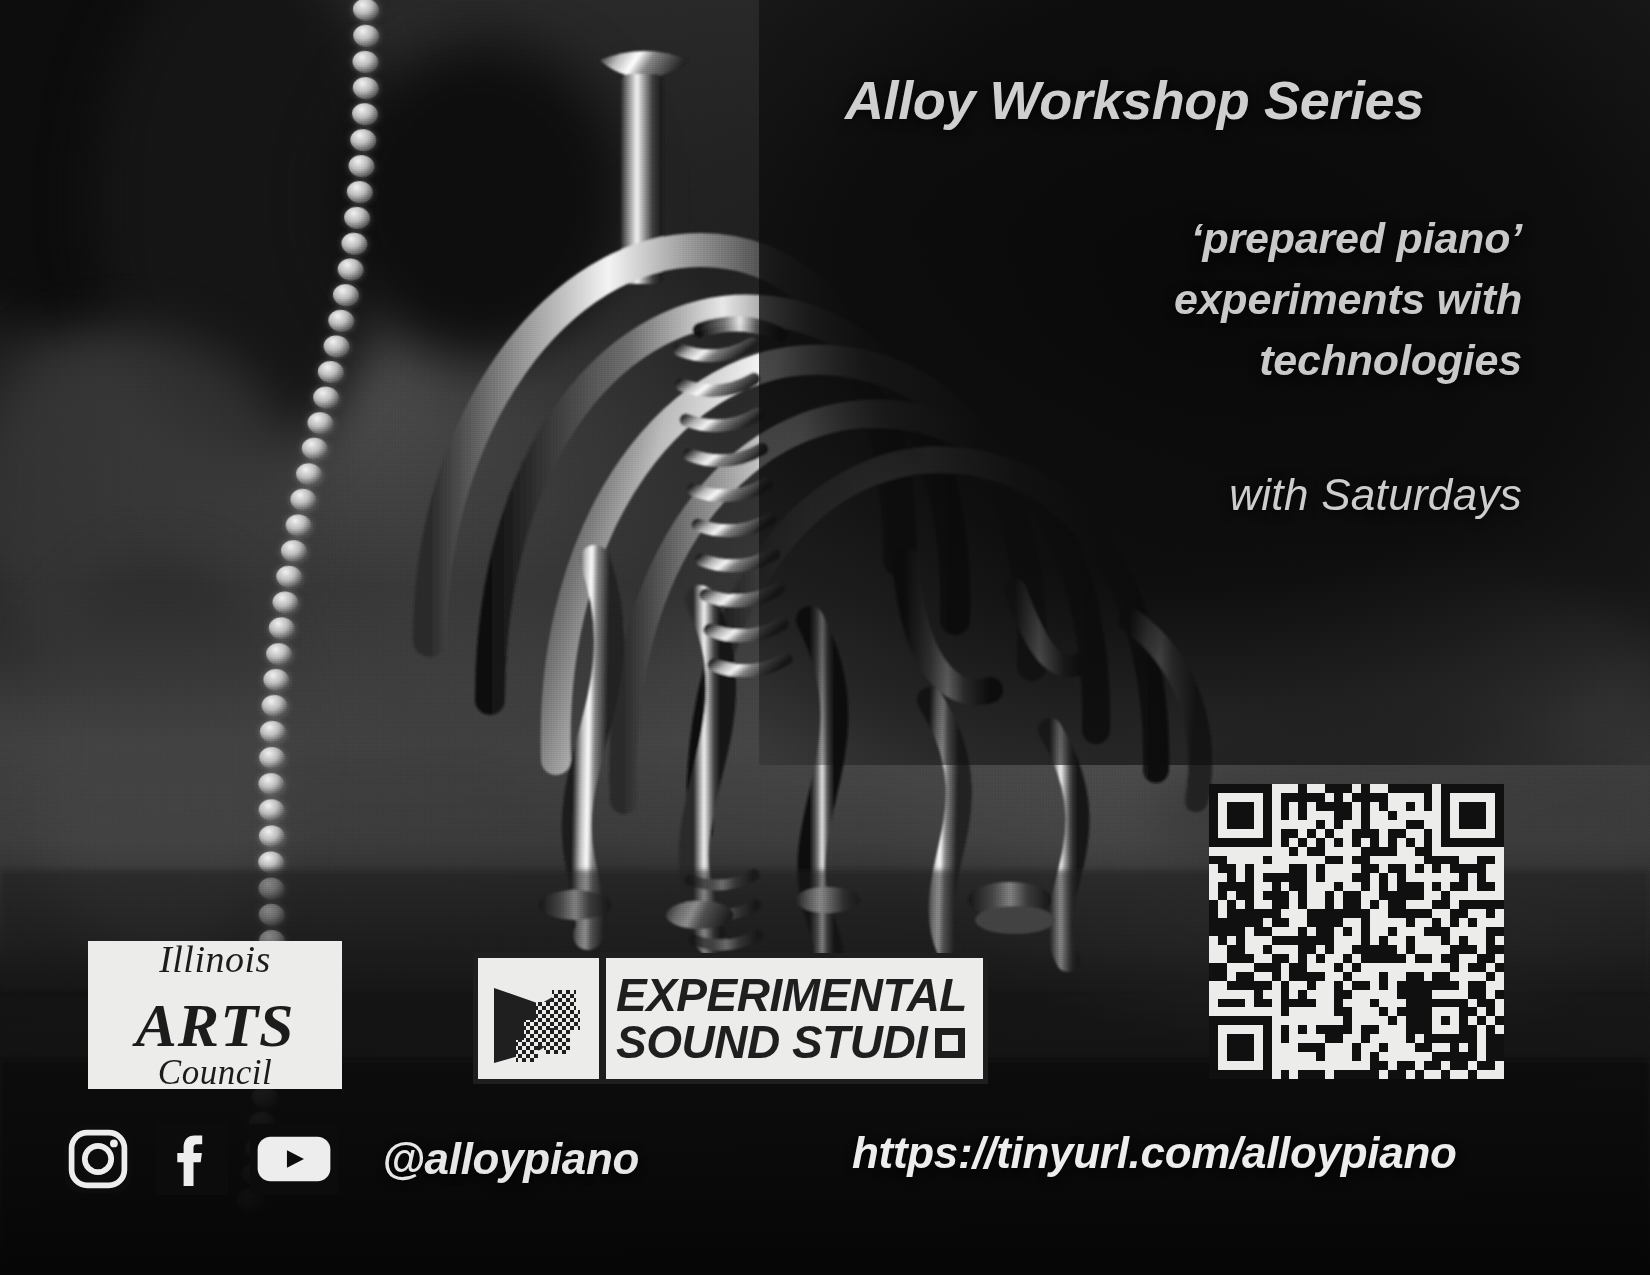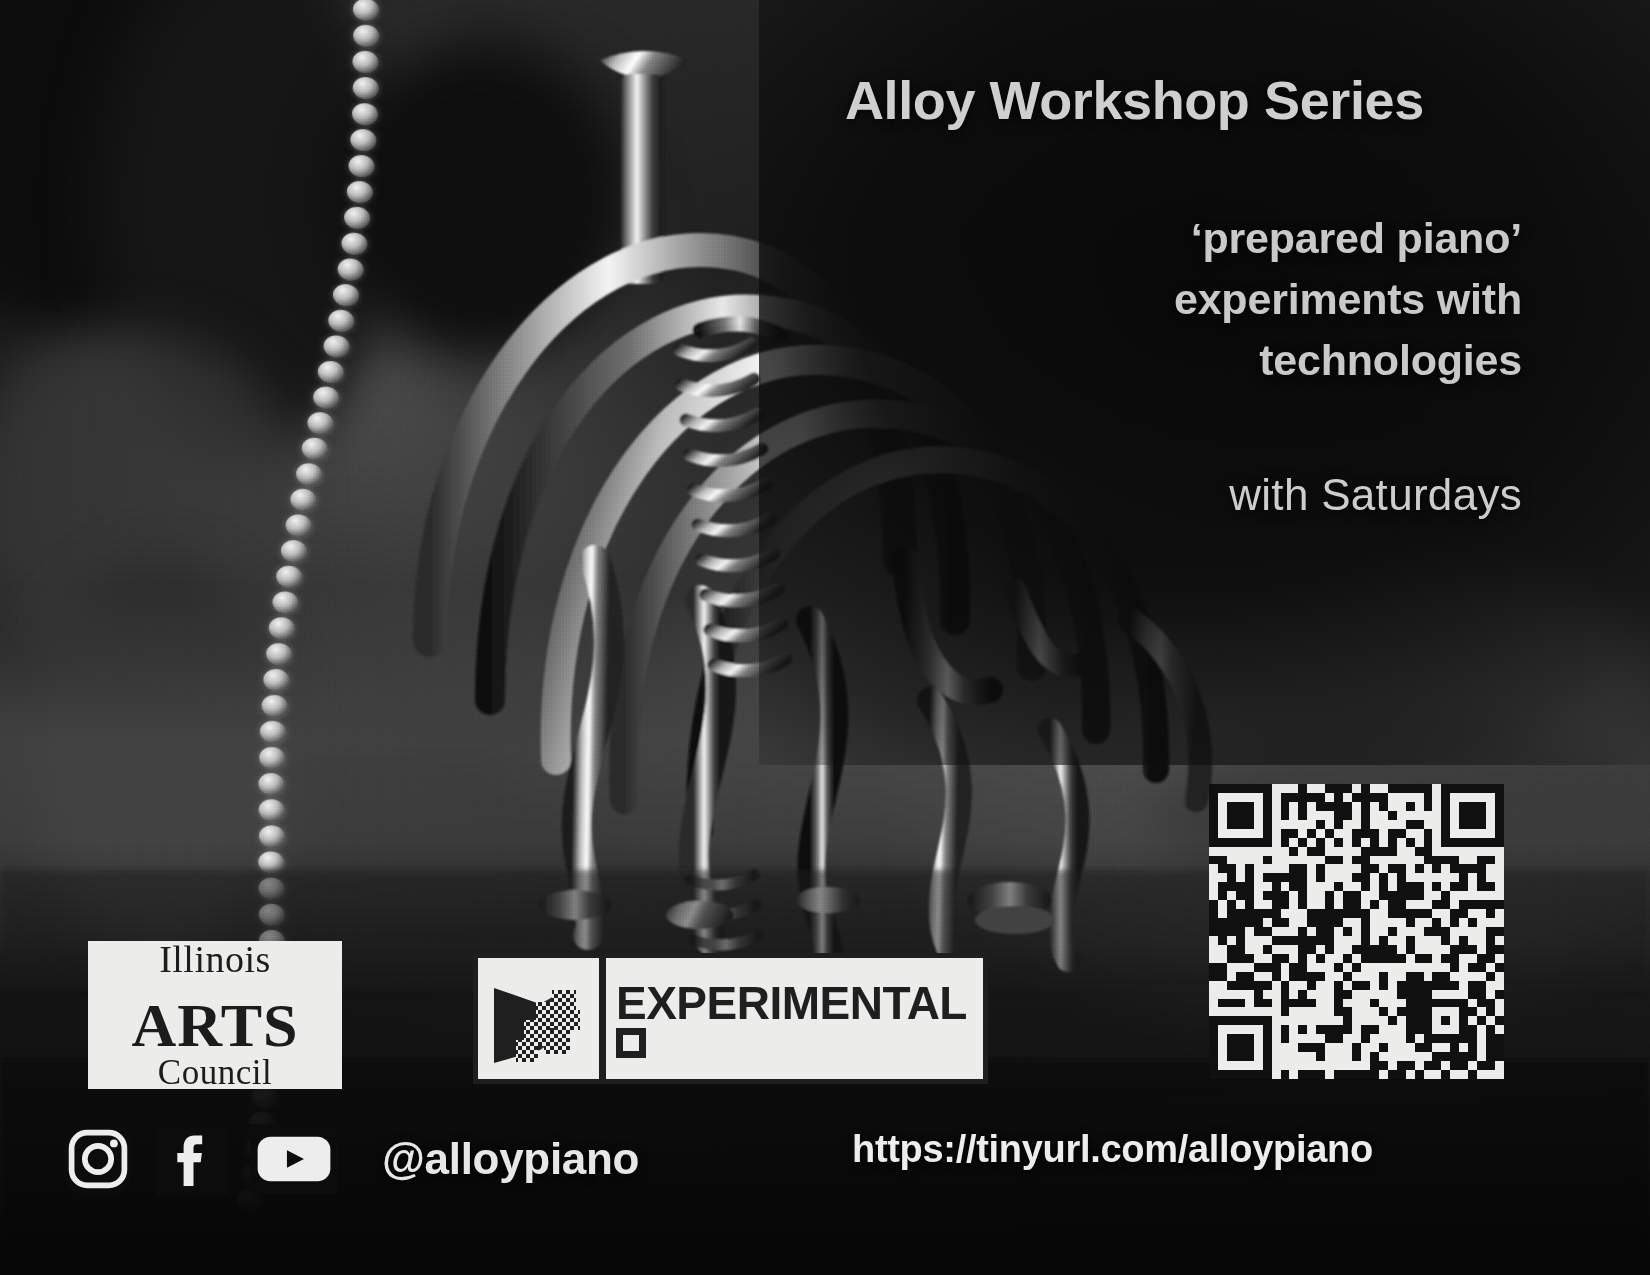--- a/index.html
+++ b/index.html
@@ -7,20 +7,21 @@
     padding: 0;
     background: #000;
   }
   #poster {
     position: relative;
     width: 1650px;
     height: 1275px;
     overflow: hidden;
     background: #0a0a0a;
     font-family: "Liberation Sans", sans-serif;
+    font-style: italic;
     -webkit-font-smoothing: antialiased;
   }
 
   
   .photo {
     position: absolute;
     inset: 0;
     background: #111;
     overflow: hidden;
   }
@@ -248,21 +249,21 @@
     margin-left: 22px;
     text-shadow: 0 2px 10px rgba(0,0,0,0.9);
     white-space: nowrap;
   }
   .url {
     position: absolute;
     left: 852px;
     top: 1128px;
     color: #ededed;
     font-weight: bold;
-    font-size: 38px;
+    font-size: 44px;
     letter-spacing: -0.3px;
     text-shadow: 0 2px 10px rgba(0,0,0,0.9);
     white-space: nowrap;
   }
 </style>
 </head>
 <body>
 
 <div id="poster">
 
@@ -456,20 +457,21 @@
           <rect x="66" y="72" width="26" height="24"></rect>
           <rect x="38" y="82" width="22" height="22"></rect>
           <rect x="84" y="52" width="18" height="20"></rect>
         </g>
       </svg>
     </div>
     <div class="ess-gap"></div>
     <div class="ess-words">
       <div>EXPERIMENTAL</div>
       <div class="ess-line2">
+        <span>SOUND STUDI</span>
         <span class="ess-sq"></span>
       </div>
     </div>
   </div>
 
   <div class="qr">
     <svg viewBox="0 0 33 33" shape-rendering="crispEdges" aria-hidden="true">
       <rect width="33" height="33" fill="#ececea"></rect>
       <g fill="#101010" id="qr-modules">
           <rect x="0" y="0" width="1" height="1"></rect>

